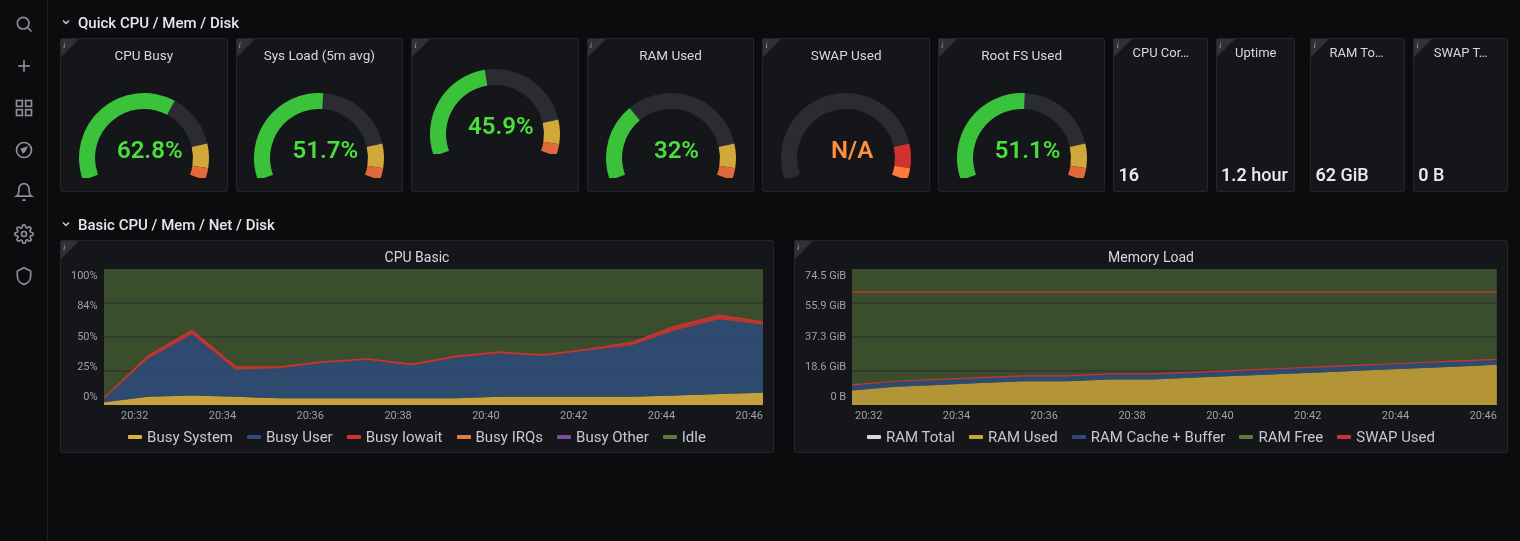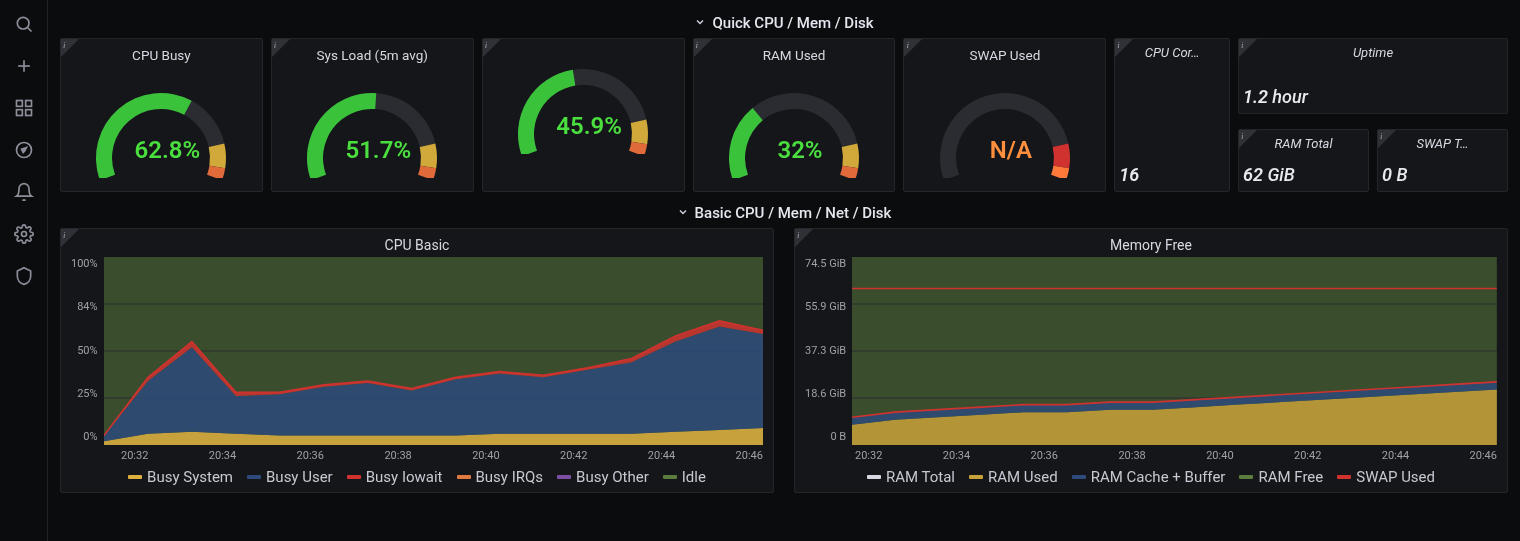--- a/index.html
+++ b/index.html
@@ -37,27 +37,26 @@
 }
 .section-header {
   display: flex;
   align-items: center;
   gap: 6px;
   padding: 6px 0;
   font-size: 15px;
   font-weight: 500;
   color: #e6e6ee;
   cursor: pointer;
-  justify-content: center;
 }
 .chev { display:inline-block; transform: rotate(0deg); }
 .panels-row {
   display: flex;
   gap: 8px;
-  margin-bottom: 6px;
+  margin-bottom: 18px;
 }
 .panel {
   background: #141619;
   border: 1px solid #24262a;
   border-radius: 2px;
   position: relative;
   padding: 6px 4px 4px 4px;
   flex: 1;
   min-width: 0;
 }
@@ -104,24 +103,23 @@
   left: 12px; right: 0;
   bottom: 14px;
   text-align: center;
   font-size: 24px;
   font-weight: 600;
   color: #4ade3e;
 }
 .gauge-val.na { color: #ff8f3c; }
 .stat-col {
   display: flex;
-  flex-direction: column;
+  flex-direction: row;
   gap: 15px;
   flex: 0.7;
-  font-style: italic;
 }
 .stat-panel {
   background: #141619;
   border: 1px solid #24262a;
   border-radius: 2px;
   position: relative;
   padding: 4px 4px 6px 4px;
   flex: 1;
   display: flex;
   flex-direction: column;
@@ -160,21 +158,21 @@
   min-width: 0;
 }
 .chart-title {
   text-align: center;
   font-size: 14px;
   color: #d8d8e2;
   padding: 2px 0 4px 0;
 }
 .chart-body {
   display: flex;
-  height: 188px;
+  height: 136px;
 }
 .y-axis {
   display: flex;
   flex-direction: column;
   justify-content: space-between;
   align-items: flex-end;
   font-size: 11px;
   color: #9fa1a8;
   padding-right: 6px;
   padding-bottom: 2px;
@@ -311,20 +309,32 @@
     </div>
     <div class="panel">
       <div class="info-corner"></div>
       <div class="panel-title">SWAP Used</div>
       <div class="gauge-wrap">
           <div class="gauge"><svg viewBox="0 0 150 100">
               <path d="M 13.919979648915955 102.23130931616846 A 65 65 0 1 1 138.3340542110403 65.37818146764877 L 122.74413317447653 68.97739833715062 A 49 49 0 1 0 28.95506158149049 96.75898702295777 Z" fill="#2a2c31"></path>
               <path d="M 138.3340542110403 65.37818146764877 A 65 65 0 0 1 139.19974213868397 90.168240227615 L 123.39672868916175 87.66528878697132 A 49 49 0 0 0 122.74413317447653 68.97739833715062 Z" fill="#d0332f"></path>
               <path d="M 139.19974213868397 90.168240227615 A 65 65 0 0 1 136.08002035108404 102.23130931616846 L 121.0449384185095 96.75898702295777 A 49 49 0 0 0 123.39672868916175 87.66528878697132 Z" fill="#ff7a3a"></path>
             </svg><div class="gauge-val na">N/A</div></div>
+        </div>
+    </div>
+    <div class="panel">
+      <div class="info-corner"></div>
+      <div class="panel-title">Root FS Used</div>
+      <div class="gauge-wrap">
+          <div class="gauge"><svg viewBox="0 0 150 100">
+              <path d="M 13.919979648915955 102.23130931616846 A 65 65 0 1 1 138.3340542110403 65.37818146764877 L 122.74413317447653 68.97739833715062 A 49 49 0 1 0 28.95506158149049 96.75898702295777 Z" fill="#2a2c31"></path>
+              <path d="M 138.3340542110403 65.37818146764877 A 65 65 0 0 1 139.19974213868397 90.168240227615 L 123.39672868916175 87.66528878697132 A 49 49 0 0 0 122.74413317447653 68.97739833715062 Z" fill="#d0a93a"></path>
+              <path d="M 139.19974213868397 90.168240227615 A 65 65 0 0 1 136.08002035108404 102.23130931616846 L 121.0449384185095 96.75898702295777 A 49 49 0 0 0 123.39672868916175 87.66528878697132 Z" fill="#e06a3a"></path>
+              <path d="M 13.919979648915955 102.23130931616846 A 65 65 0 0 1 77.74458670403111 15.057970128551915 L 77.06899613073115 31.043700558446822 A 49 49 0 0 0 28.95506158149049 96.75898702295777 Z" fill="#3bc23b"></path>
+            </svg><div class="gauge-val">51.1%</div></div>
         </div>
     </div>
 
     <div class="stat-col" style="flex:0.6">
       <div class="stat-panel">
         <div class="info-corner"></div>
         <div class="stat-title">CPU Cor…</div>
         <div class="stat-value"><span>16</span><span class="stat-unit"></span></div>
       </div>
     </div>
@@ -417,21 +427,21 @@
           </div>
           <div class="legend-item">
             <span class="swatch" style="background:#5a7d3f"></span>
             <span>Idle</span>
           </div>
         </div>
     </div>
 
     <div class="chart-panel">
       <div class="info-corner"></div>
-      <div class="chart-title">Memory Free</div>
+      <div class="chart-title">Memory Load</div>
       <div class="chart-body">
         <div class="y-axis">
             <span>74.5 GiB</span>
             <span>55.9 GiB</span>
             <span>37.3 GiB</span>
             <span>18.6 GiB</span>
             <span>0 B</span>
           </div>
         <div class="plot-wrap"><svg viewBox="0 0 640 170" preserveAspectRatio="none">
               <rect x="0" y="0" width="640" height="170" fill="#5a7d3f" opacity="0.55"></rect>

